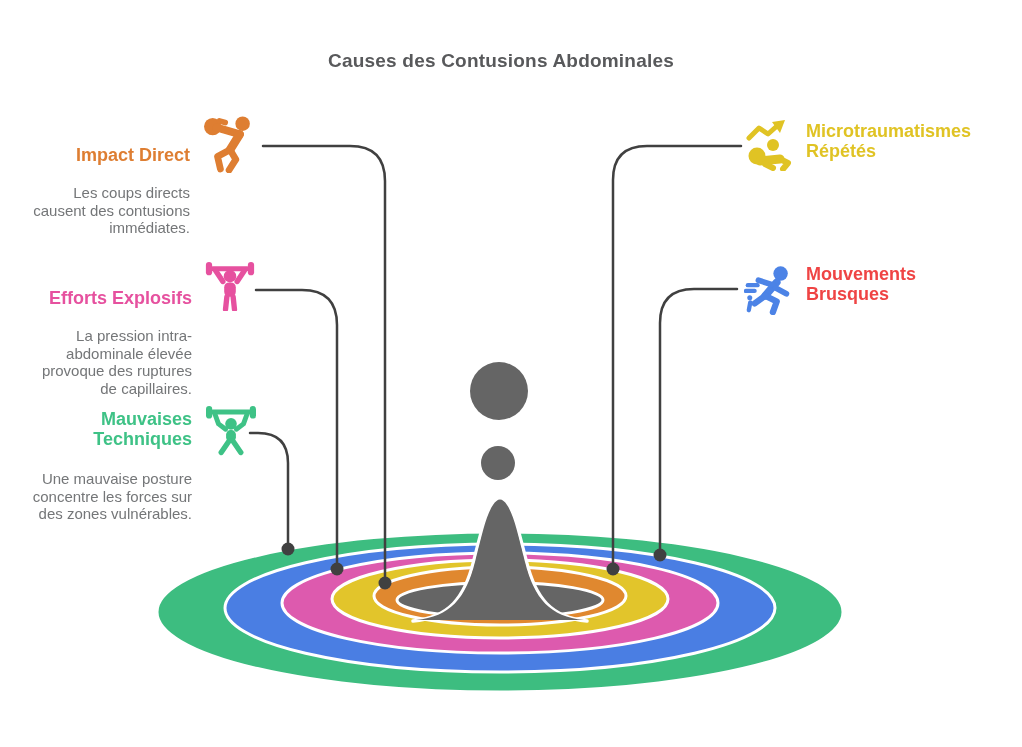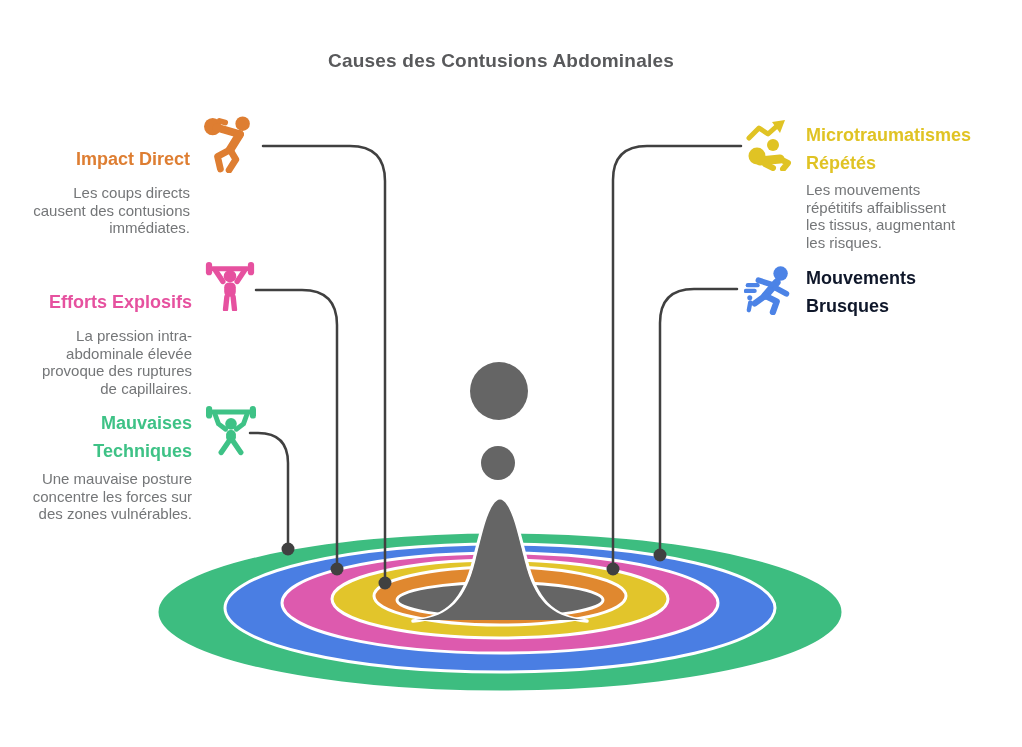--- a/index.html
+++ b/index.html
@@ -1,20 +1,20 @@
 <!DOCTYPE html>
 <html><head>
 <meta charset="utf-8">
 <style>
   html,body{margin:0;padding:0;background:#ffffff;}
   .stage{position:relative;width:1022px;height:747px;background:#fff;overflow:hidden;
          font-family:"Liberation Sans","DejaVu Sans",sans-serif;border-radius:11px;}
   .title{position:absolute;top:50px;left:-10px;width:1022px;text-align:center;
          font-size:19px;font-weight:bold;letter-spacing:.2px;}
-  .head{position:absolute;font-size:18px;font-weight:bold;line-height:28px;white-space:pre-line;}
+  .head{position:absolute;font-size:18px;font-weight:bold;line-height:20px;white-space:pre-line;}
   .head.ra{width:240px;text-align:right;}
   .para{position:absolute;font-size:15px;line-height:17.5px;color:#747678;white-space:pre-line;}
   .para.ra{width:240px;text-align:right;}
   .icon{position:absolute;}
   .icon svg{display:block;}
   
   .i1-icon{left:204px;top:113px;}
   .i1-head{right:832px;top:145px;}
   .i1-para{right:832px;top:184px;}
   
@@ -137,35 +137,31 @@
       <polygon points="30,3 43,1 38,14"></polygon>
       <circle cx="31" cy="26" r="6"></circle>
       <circle cx="15" cy="37" r="8.5"></circle>
       <path d="M18 42 L38 40" stroke="currentColor" stroke-width="9" stroke-linecap="round" fill="none"></path>
       <path d="M38 40 L46 44 L41 50" stroke="currentColor" stroke-width="6" stroke-linecap="round" stroke-linejoin="round" fill="none"></path>
       <path d="M23 45 L31 49" stroke="currentColor" stroke-width="6" stroke-linecap="round" fill="none"></path>
     </svg>
   </span>
   <div class="head i4-head" style="color: rgb(224, 195, 36);">Microtraumatismes
 Répétés</div>
-  <div class="para i4-para">Les mouvements
-répétitifs affaiblissent
-les tissus, augmentant
-les risques.</div>
 
   <span class="icon i5-icon" style="color: rgb(76, 131, 230);">
     <svg width="52" height="52" viewBox="0 0 54 52" fill="currentColor" stroke="none">
       <circle cx="38" cy="10" r="7.5"></circle>
       <path d="M34 19 L22 33" stroke="currentColor" stroke-width="8" stroke-linecap="round" fill="none"></path>
       <path d="M31 22 L15 17" stroke="currentColor" stroke-width="6" stroke-linecap="round" fill="none"></path>
       <path d="M33 25 L44 31" stroke="currentColor" stroke-width="6" stroke-linecap="round" fill="none"></path>
       <path d="M22 33 L34 39 L30 50" stroke="currentColor" stroke-width="6.5" stroke-linecap="round" stroke-linejoin="round" fill="none"></path>
       <path d="M22 33 L11 41" stroke="currentColor" stroke-width="6.5" stroke-linecap="round" fill="none"></path>
       <path d="M4 22 L14 22" stroke="currentColor" stroke-width="4.5" stroke-linecap="round" fill="none"></path>
       <path d="M2 28 L11 28" stroke="currentColor" stroke-width="4.5" stroke-linecap="round" fill="none"></path>
       <circle cx="6" cy="35" r="2.6"></circle>
       <path d="M6.5 40 L5 48" stroke="currentColor" stroke-width="4.5" stroke-linecap="round" fill="none"></path>
     </svg>
   </span>
-  <div class="head i5-head" style="color: #0f172a;">Mouvements
+  <div class="head i5-head" style="color: #ef4444;">Mouvements
 Brusques</div>
 
 </div>
 
 </body></html>

